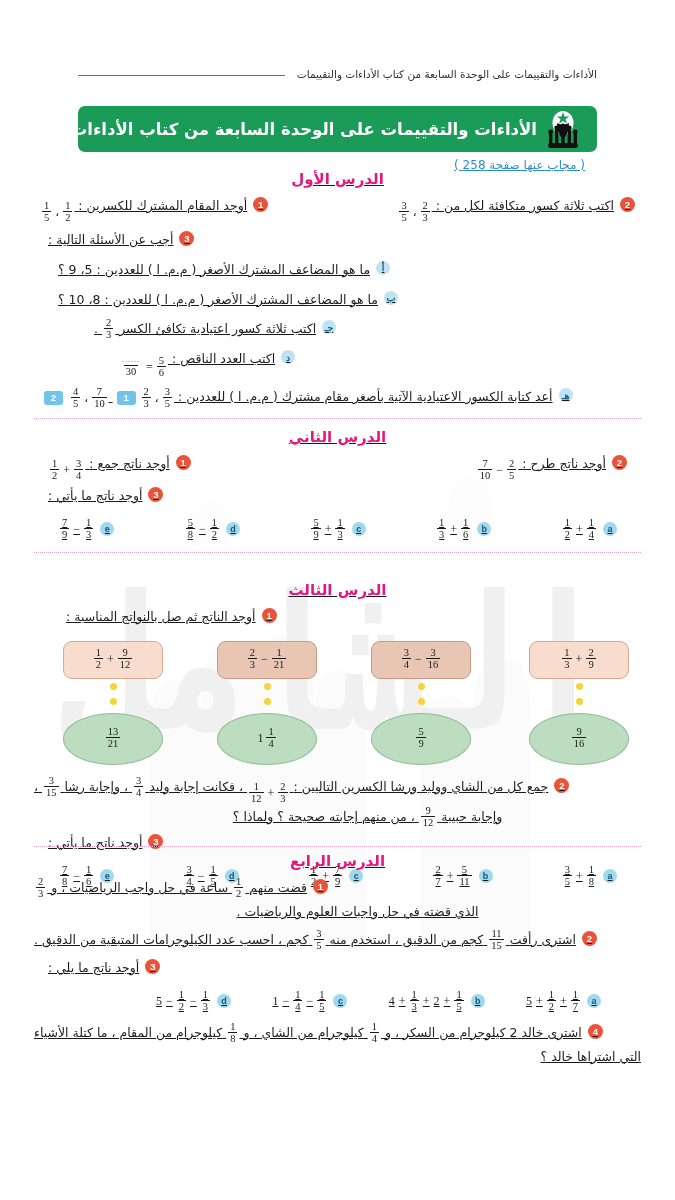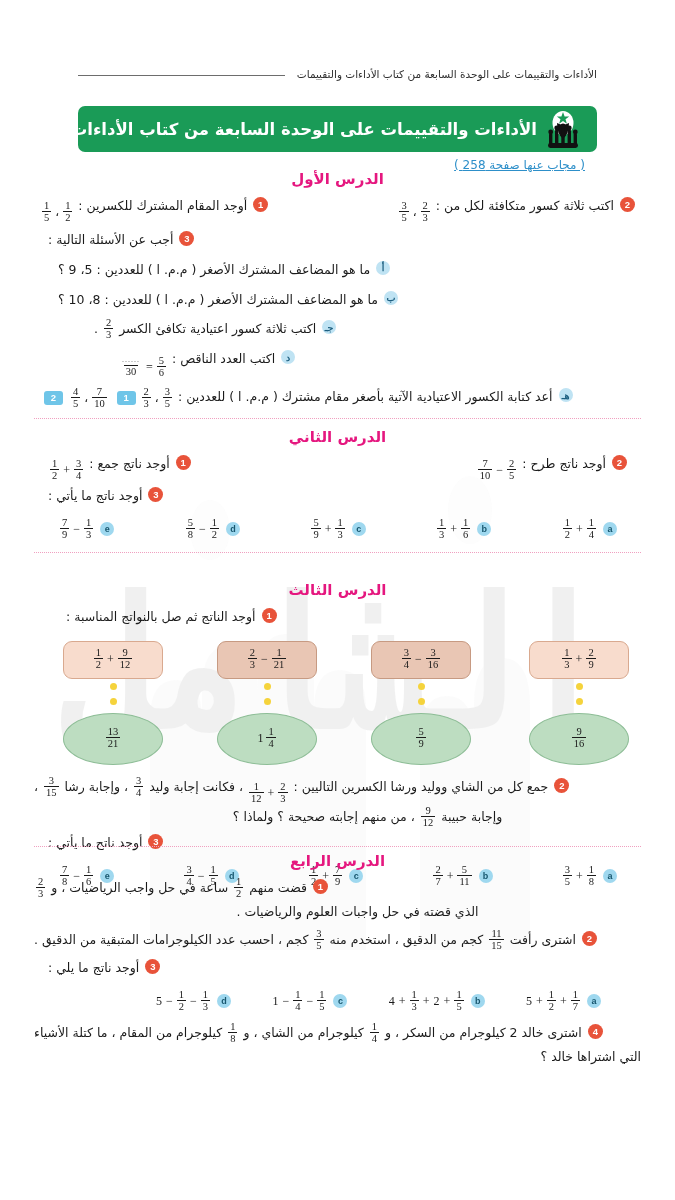--- a/index.html
+++ b/index.html
@@ -58,21 +58,21 @@
     position:absolute;top:158px;right:90px;
     font-size:12px;color:#2d8fc9;text-decoration:underline;
   }
 
   
   .lesson-title{
     text-align:center;color:#e5177f;font-size:15px;font-weight:bold;
   }
 
   
-  .sec{position:absolute;right:34px;left:34px;}
+  .sec{position:absolute;right:34px;left:34px;text-decoration:underline;}
   .row{display:flex;flex-direction:row;align-items:flex-start;
        justify-content:flex-start;gap:6px;}
   .qtext{font-size:12.5px;line-height:1.9;}
 
   
   .num{
     flex:0 0 auto;display:inline-flex;align-items:center;justify-content:center;
     width:15px;height:15px;border-radius:50%;
     background:#e8533a;color:#fff;font-size:9.5px;font-weight:bold;
     font-family:"Liberation Sans",sans-serif;

